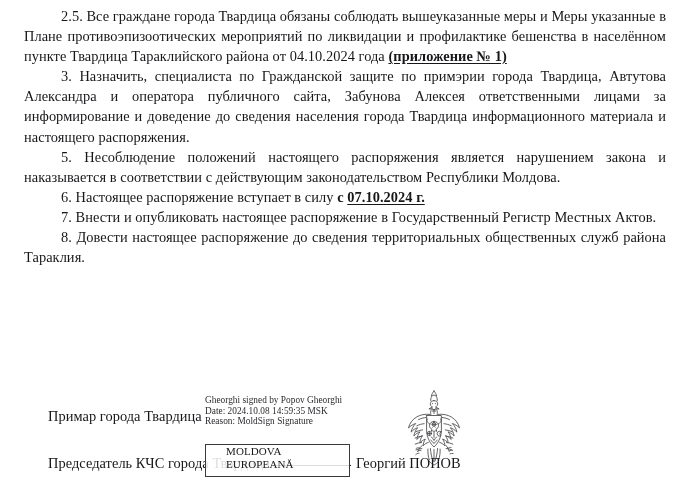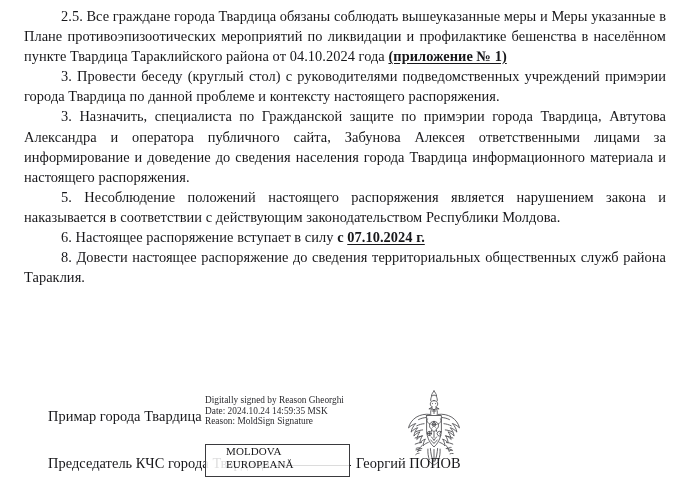--- a/index.html
+++ b/index.html
@@ -133,43 +133,43 @@
 </style>
 </head>
 <body>
 
 <div class="page">
 
   <div class="doc-body">
 
     <p class="para"><span>2.5. Все  граждане города Твардица обязаны соблюдать вышеуказанные меры и Меры указанные в Плане противоэпизоотических мероприятий по ликвидации и профилактике бешенства в населённом пункте Твардица Тараклийского района от 04.10.2024 года  </span><span class="bold-ul">(приложение № 1)</span></p>
 
-    <p class="para"><span>3. Провести беседу (круглый стол) с руководителями   подведомственных учреждений примэрии города Твардица по данной проблеме и контексту настоящего распоряжения.</span></p>
 
     <p class="para"><span>3. Назначить, специалиста по Гражданской защите по примэрии города Твардица, Автутова Александра и оператора публичного сайта, Забунова Алексея ответственными лицами за  информирование и доведение до сведения населения города Твардица информационного материала и настоящего распоряжения.</span></p>
 
     <p class="para"><span>5. Несоблюдение положений настоящего распоряжения является нарушением закона и наказывается в соответствии с действующим законодательством Республики Молдова.</span></p>
 
     <p class="para"><span>6. Настоящее распоряжение вступает в силу </span><span class="bold-plain">с </span><span class="bold-ul">07.10.2024 г.</span></p>
 
+    <p class="para"><span>7. Внести и опубликовать  настоящее распоряжение  в Государственный Регистр Местных Актов.</span></p>
 
     <p class="para"><span>8. Довести настоящее распоряжение  до сведения территориальных общественных служб района Тараклия.</span></p>
 
 
   </div>
 
   <div class="sig-zone">
 
     <div class="sig-line" id="primar-line"><span>Примар города Твардица</span></div>
 
     <div class="sig-line" id="chairman-line"><span>Председатель КЧС города Твардица</span><span class="sig-blank"></span><span>Георгий ПОПОВ</span></div>
 
     <div class="dsig">
-      <div>Digitally signed by Reason Gheorghi</div>
-      <div>Date: 2024.10.24 14:59:35 MSK</div>
+      <div>Gheorghi signed by Popov Gheorghi</div>
+      <div>Date: 2024.10.08 14:59:35 MSK</div>
       <div>Reason: MoldSign Signature</div>
     </div>
 
     <div class="dsig-box">MOLDOVA EUROPEANĂ</div>
 
     <div class="emblem">
       <svg viewBox="0 0 76 88" xmlns="http://www.w3.org/2000/svg" fill="none" stroke="#2b2b30" stroke-width="0.9" stroke-linecap="round" stroke-linejoin="round">
 
         <path d="M38 3c-1.3 1.6-2.4 3.4-2.6 5.2.9-.6 1.8-1 2.6-1.1.9.1 1.8.5 2.7 1.1-.3-1.8-1.4-3.6-2.7-5.2z"></path>
         <path d="M35.6 8.6c-.8 1.4-1.1 3-.8 4.3M40.4 8.6c.8 1.4 1.1 3 .8 4.3"></path>

